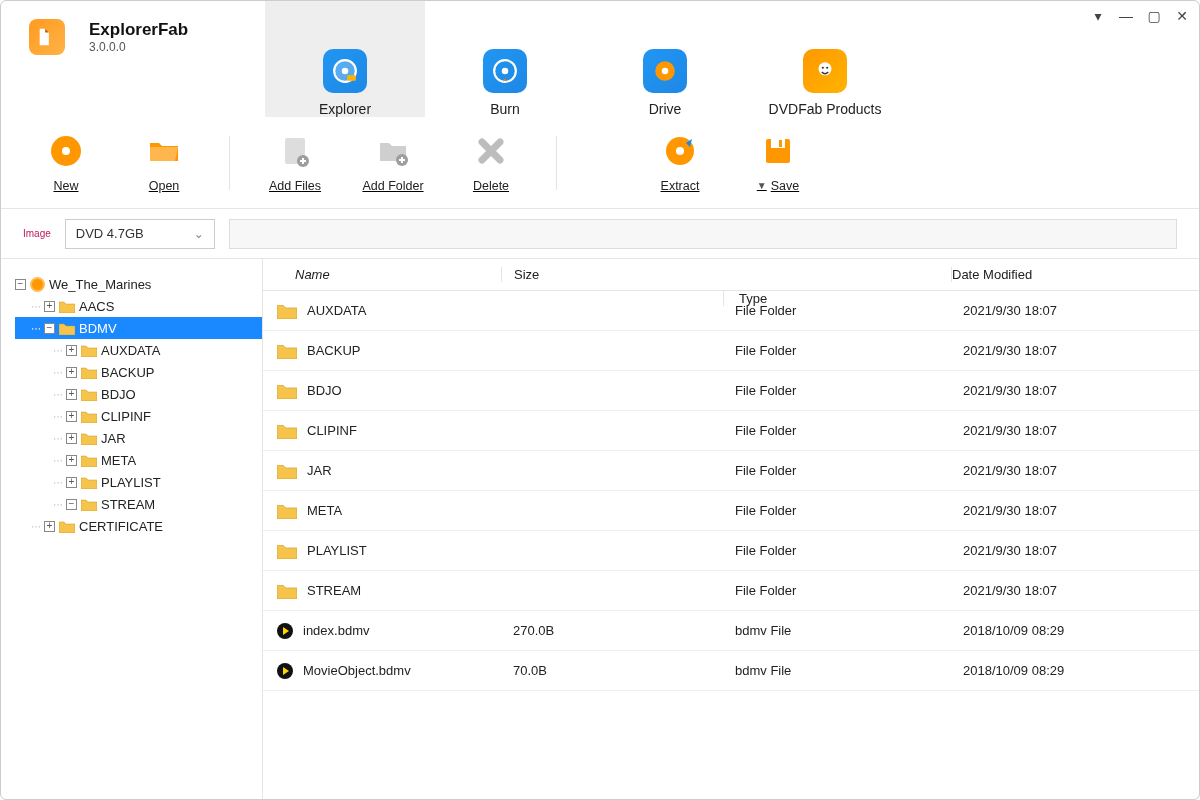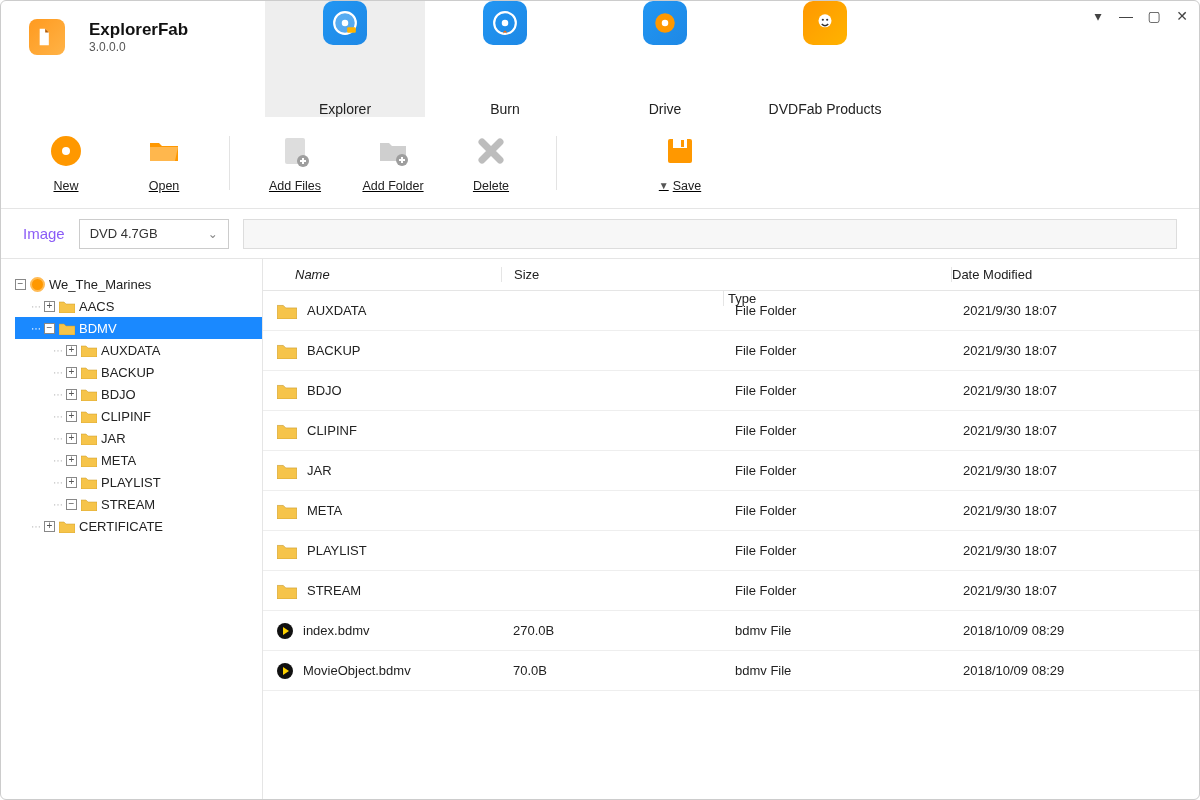--- a/index.html
+++ b/index.html
@@ -7,21 +7,21 @@
 
 
 .titlebar { position: relative; height: 116px; display: flex; align-items: flex-start; }
 .app-brand { display: flex; align-items: center; gap: 24px; padding: 18px 0 0 28px; }
 .app-logo { width: 36px; height: 36px; border-radius: 8px; background: linear-gradient(135deg,#ff9a1f,#ffb347); display:flex; align-items:center; justify-content:center; }
 .app-logo svg { width: 22px; height: 22px; }
 .app-title { font-size: 17px; font-weight: 700; color:#111; }
 .app-ver { font-size: 12px; color:#555; }
 
 .main-tabs { position:absolute; left:264px; top:0; height:116px; display:flex; }
-.main-tab { width: 160px; display:flex; flex-direction:column; align-items:center; justify-content:space-between; gap:8px; cursor:pointer; }
+.main-tab { width: 160px; display:flex; flex-direction:column; align-items:center; justify-content:flex-end; gap:8px; cursor:pointer; }
 .main-tab.active { background:#eeeeee; }
 .main-tab-icon { width: 44px; height: 44px; border-radius:10px; display:flex; align-items:center; justify-content:center; }
 .main-tab-icon.blue { background: linear-gradient(135deg,#2196f3,#1e88e5); }
 .main-tab-icon.orange { background: linear-gradient(135deg,#ff9800,#ffb300); }
 .main-tab-icon svg { width:26px; height:26px; }
 .main-tab-label { font-size:14px; color:#222; }
 
 .window-controls { position:absolute; right:10px; top:8px; display:flex; gap:14px; align-items:center; }
 .wc { width:14px; height:14px; display:flex; align-items:center; justify-content:center; color:#444; cursor:pointer; font-size:14px; line-height:1; }
 
@@ -31,21 +31,21 @@
 .tool-icon { width:36px; height:36px; display:flex; align-items:center; justify-content:center; }
 .tool-icon svg { width:36px; height:36px; }
 .tool-label { font-size:12.5px; color:#222; }
 .tool-sep { width:1px;height:54px;background:#e3e3e3; margin:0 14px;}
 .tool-spacer-sm{width:54px;}
 .save-wrap{display:flex;align-items:center;gap:4px;cursor:pointer;}
 .save-wrap .caret{font-size:10px;color:#555;}
 
 
 .select-row { height:50px; display:flex; align-items:center; padding:0 22px; gap:14px; border-bottom:1px solid #e5e5e5;}
-.select-label { font-size:15px; color:#8b5cf6; }
+.select-label { font-size:10px; color:#be185d; }
 .select-box { width:150px; height:30px; border:1px solid #ccc; display:flex; align-items:center; justify-content:space-between; padding:0 10px; font-size:13px; color:#333; cursor:pointer;}
 .select-box .chev{font-size:12px;color:#888;}
 .path-box { flex:1; height:30px; border:1px solid #ddd; background:#f7f7f7;}
 
 
 .main { display:flex; height: calc(800px - 116px - 92px - 50px); }
 .tree { width:262px; border-right:1px solid #e5e5e5; padding:14px 0 0 14px; font-size:13px; color:#222; overflow:auto;}
 .tree-row{display:flex;align-items:center;height:22px;gap:4px;cursor:pointer;white-space:nowrap;}
 .tree-row.sel{background:#1a89ff;color:#fff;}
 .tree-toggle{width:11px;height:11px;border:1px solid #888;display:flex;align-items:center;justify-content:center;font-size:10px;line-height:1;color:#555;background:#fff;}
@@ -53,21 +53,21 @@
 .ico-disc{width:15px;height:15px;border-radius:50%;background:#ff9800;border:2px solid #ffbb55;box-sizing:border-box;}
 .ico-folder{width:16px;height:13px;}
 .ico-folder-svg{fill:#f6c44a;stroke:#c99a2a;stroke-width:0.5;}
 .dots{color:#bbb;font-size:10px;letter-spacing:-1px;}
 
 
 .files { flex:1; overflow:auto; }
 .files-header{display:flex;height:32px;align-items:center;border-bottom:1px solid #e5e5e5;font-size:13px;color:#222;padding-left:14px;}
 .col-name{width:224px;padding-left:18px;font-style:italic;}
 .col-size{width:222px;border-left:1px solid #e5e5e5;padding-left:12px;}
-.col-type{width:228px;border-left:1px solid #e5e5e5;padding-left:4px;margin-top:48px;}
+.col-type{width:228px;border-left:1px solid #e5e5e5;padding-left:15px;margin-top:48px;}
 .col-date{flex:1;border-left:1px solid #e5e5e5;}
 .file-row{display:flex;height:40px;align-items:center;border-bottom:1px solid #eee;font-size:13px;color:#222;padding-left:14px;cursor:pointer;}
 .fr-name{width:224px;display:flex;align-items:center;gap:10px;}
 .fr-size{width:222px;padding-left:12px;}
 .fr-type{width:228px;padding-left:12px;}
 .fr-date{flex:1;padding-left:12px;}
 .ico-bdmv{width:16px;height:16px;border-radius:50%;background:#111;display:flex;align-items:center;justify-content:center;}
 .ico-bdmv::after{content:"";border-left:6px solid #ffd400;border-top:4px solid transparent;border-bottom:4px solid transparent;margin-left:2px;}
 </style>
 </head>
@@ -185,20 +185,30 @@
           <path d="M9 9l18 18M27 9L9 27" stroke="#bdbdbd" stroke-width="7" stroke-linecap="round"></path>
         </svg>
       </div>
     <div class="tool-label">Delete</div>
   </div>
   <div class="tool-sep"></div>
   <div class="tool-spacer-sm"></div>
   <div class="tool">
     <div class="tool-icon">
         <svg viewBox="0 0 36 36">
+          <circle cx="18" cy="18" r="14" fill="#ff9800"></circle>
+          <circle cx="18" cy="18" r="4" fill="#fff"></circle>
+          <path d="M24 10l6-4-2 8" fill="#1e88e5"></path>
+        </svg>
+      </div>
+    <div class="tool-label">Extract</div>
+  </div>
+  <div class="tool">
+    <div class="tool-icon">
+        <svg viewBox="0 0 36 36">
           <rect x="6" y="6" width="24" height="24" rx="2" fill="#ff9800"></rect>
           <rect x="11" y="6" width="14" height="9" fill="#fff"></rect>
           <rect x="19" y="7" width="3" height="7" fill="#ff9800"></rect>
         </svg>
       </div>
     <div class="save-wrap">
         <span class="caret">▼</span>
         <span class="tool-label">Save</span>
       </div>
   </div>

